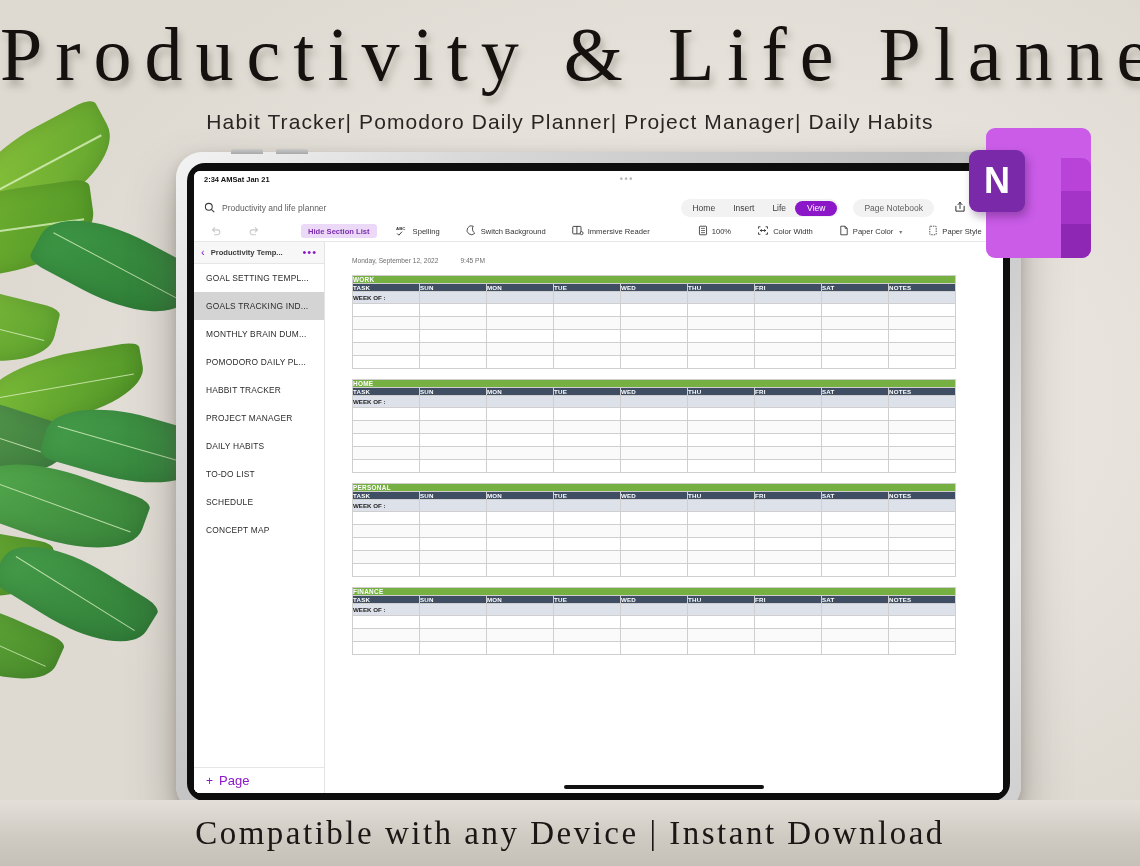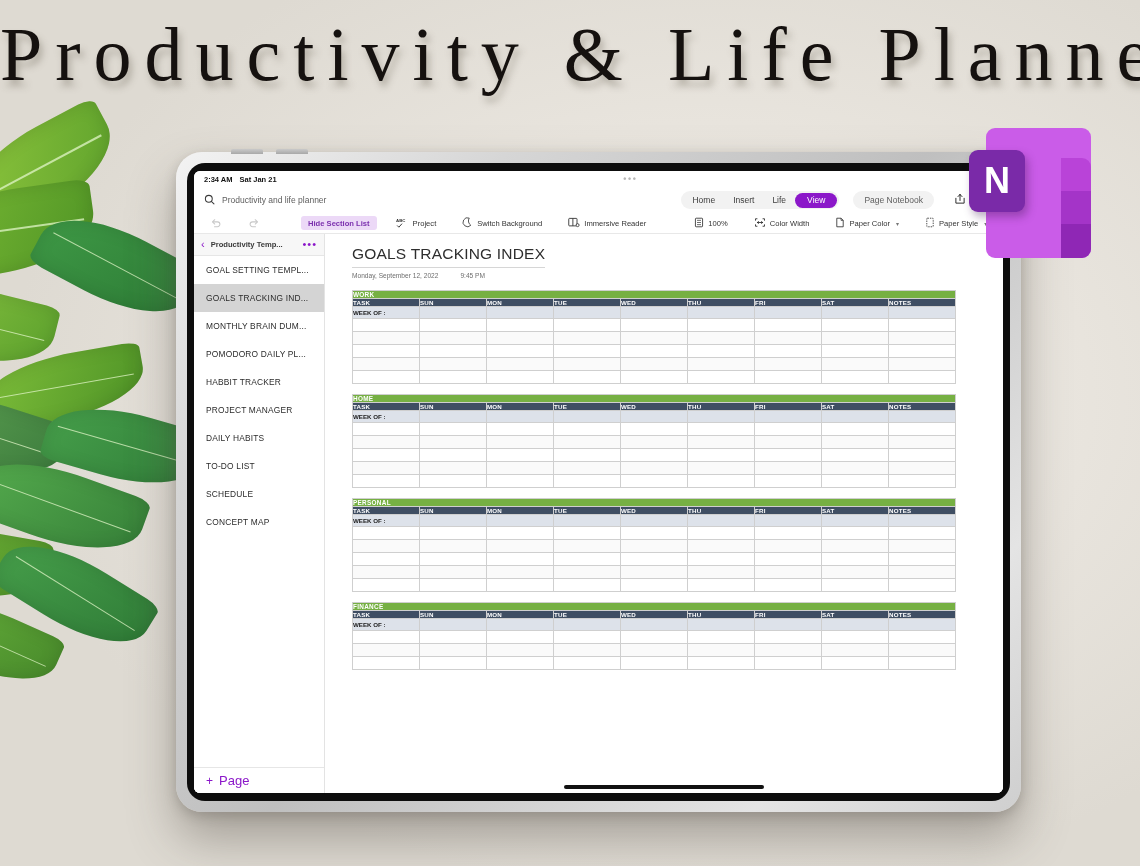--- a/index.html
+++ b/index.html
@@ -90,29 +90,29 @@
     background:#1c1c1c; border-radius:50%; box-shadow: inset 0 0 2px #444;
   }
 
   
   .statusbar {
     height: 16px; flex: 0 0 16px;
     display: flex; align-items: center; padding: 0 10px;
     font-size: 7.5px; font-weight: bold; color: #111;
     background: #fff;
   }
-  .sb-left { display:flex; gap:7px; }
+  .sb-left { display:flex; }
   .sb-mid { flex: 1; text-align: center; color:#b6b6b6; letter-spacing:1.6px; font-size:9px;}
   .sb-right { display:flex; align-items:center; gap:5px; }
 
   
   .topbar {
     height: 26px; flex: 0 0 26px;
     display: flex; align-items: center; gap: 8px;
-    padding: 0 13px 0 10px; background:#fff;
+    padding: 0 13px 0 10px; background:#fff;margin-top:8px;
   }
   .search-box { display:flex; align-items:center; gap:7px; flex: 0 0 auto; }
   .search-text { font-size: 8.5px; color:#5e5e5e; }
   .tabs-spacer { flex:1; }
   .tabgroup {
     display:flex; align-items:center;
     background:#f2f2f2; border-radius:11px; height:18px; padding:0 2px;
   }
   .tab {
     font-size:8.5px; color:#3c3c3c; padding:0 9px; height:15px;
@@ -243,20 +243,21 @@
     <div class="leaf" style="left:40px;top:215px;width:165px;height:64px;transform:rotate(-10deg);background:linear-gradient(120deg,#7fbf3a,#4d9226);"></div>
     <div class="leaf" style="left:-30px;top:262px;width:155px;height:66px;transform:rotate(18deg);background:linear-gradient(120deg,#5fa353,#3b7a3c);"></div>
     <div class="leaf" style="left:105px;top:272px;width:160px;height:68px;transform:rotate(16deg);background:linear-gradient(120deg,#47a04b,#2f7d38);"></div>
     <div class="leaf" style="left:30px;top:330px;width:175px;height:72px;transform:rotate(20deg);background:linear-gradient(120deg,#56ad4e,#357f38);"></div>
     <div class="leaf" style="left:-40px;top:390px;width:150px;height:66px;transform:rotate(10deg);background:linear-gradient(120deg,#7ab93b,#4b8f27);"></div>
     <div class="leaf" style="left:55px;top:420px;width:160px;height:68px;transform:rotate(32deg);background:linear-gradient(120deg,#47a04b,#2e7a36);"></div>
     <div class="leaf" style="left:-25px;top:470px;width:145px;height:62px;transform:rotate(24deg);background:linear-gradient(120deg,#69b23c,#46882a);"></div>
   </div>
 
   <div class="hero-title">Productivity &amp; Life Planner</div>
+  <div class="hero-sub">Habit Tracker|  Pomodoro Daily Planner|  Project Manager|  Daily Habits</div>
 
   <div class="tablet">
     <div class="tablet-btn" style="left:55px;"></div>
     <div class="tablet-btn" style="left:100px;"></div>
 
     <div class="bezel">
       <div class="screen">
         <div class="camera"></div>
 
         <div class="statusbar">
@@ -329,21 +330,21 @@
 
           <div class="rb-item hilite">Hide Section List</div>
 
           <div class="rb-item">
             <span>
               <svg width="13" height="11" viewBox="0 0 18 14">
                   <text x="0" y="7" font-size="6" font-family="Liberation Sans" font-weight="bold" fill="#333">ABC</text>
                   <path d="M2 11.5l2 2 4-4.5" stroke="#333" stroke-width="1.3" fill="none" stroke-linecap="round" stroke-linejoin="round"></path>
                 </svg>
             </span>
-            <span>Project</span>
+            <span>Spelling</span>
           </div>
 
           <div class="rb-item">
             <span>
               <svg width="11" height="11" viewBox="0 0 16 16">
                   <path d="M10.5 1.6A6.5 6.5 0 1 0 12.8 12 7.6 7.6 0 0 1 10.5 1.6z" stroke="#333" stroke-width="1.2" fill="none"></path>
                 </svg>
             </span>
             <span>Switch Background</span>
           </div>
@@ -439,21 +440,20 @@
               <div class="sb-item">SCHEDULE</div>
               <div class="sb-item">CONCEPT MAP</div>
             </div>
             <div class="sb-foot">
               <span class="sb-foot-plus">+</span>
               <span class="sb-foot-label">Page</span>
             </div>
           </div>
 
           <div class="page">
-            <div class="note-title">GOALS TRACKING INDEX</div>
             <div class="note-meta">
               <span>Monday, September 12, 2022</span>
               <span>9:45 PM</span>
             </div>
             <div id="tables-host">
                 <table class="tbl">
                   <tbody>
                     <tr class="sec-head">
                       <td colspan="9">WORK</td>
                     </tr>
@@ -776,13 +776,16 @@
   </div>
 
   <div class="onenote">
     <div class="on-body"></div>
     <div class="on-tab on-t1"></div>
     <div class="on-tab on-t2"></div>
     <div class="on-tab on-t3"></div>
     <div class="on-badge">N</div>
   </div>
 
+  <div class="footer-band">
+    <div class="footer-text">Compatible with any Device | Instant Download</div>
+  </div>
 </div>
 
 </body></html>

